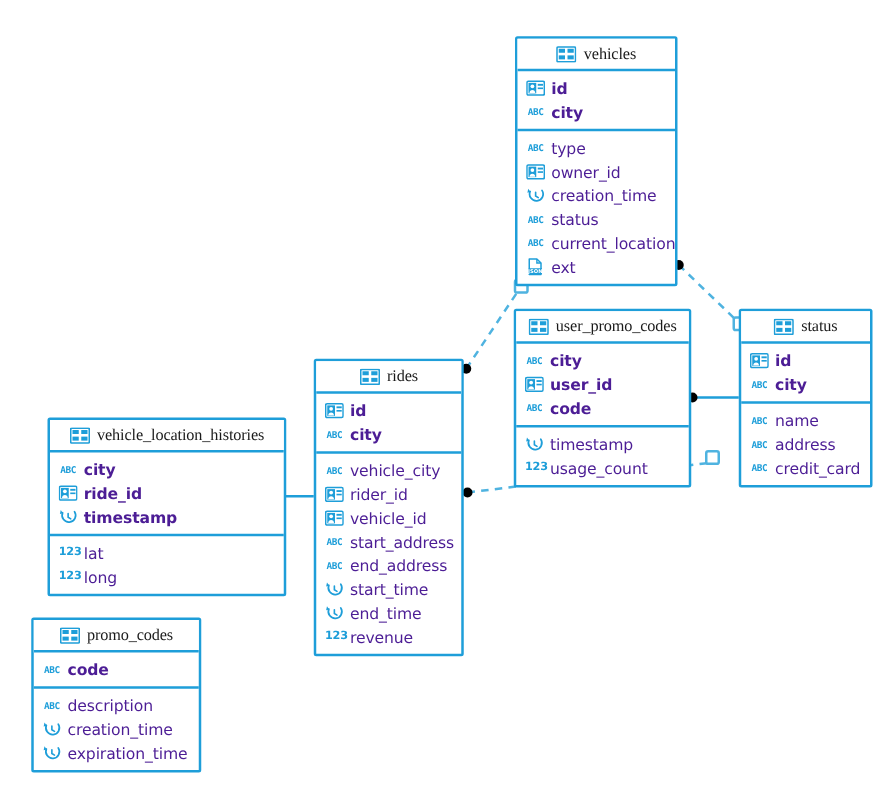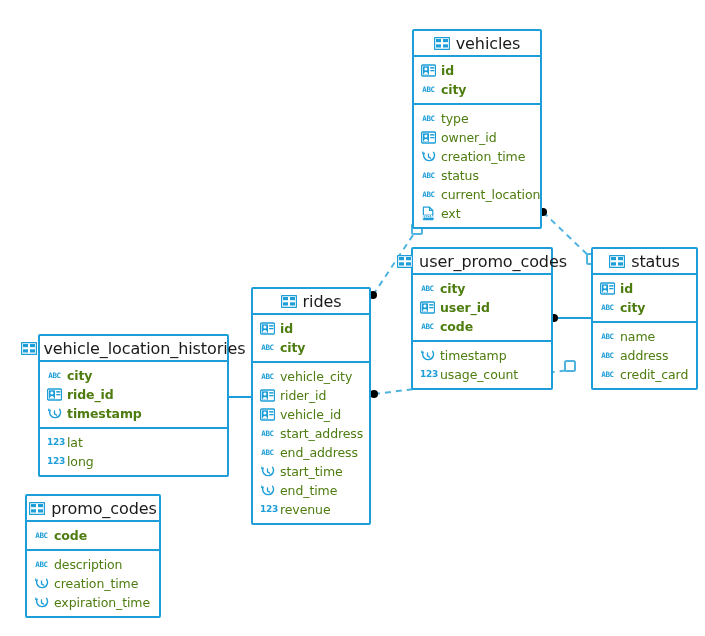--- a/index.html
+++ b/index.html
@@ -41,43 +41,44 @@
     height: 26px;
     display: flex;
     align-items: center;
     justify-content: center;
     gap: 6px;
     border-bottom: 2px solid #1e9ed9;
     background: #ffffff;
     padding: 0 8px;
   }
   .entity-title {
-    font-size: 16px;
+    font-size: 13px;
     color: #1a1a1a;
     white-space: nowrap;
     letter-spacing: -0.1px;
+    font-family: Liberation Serif, serif;
   }
   .field-group {
     box-sizing: border-box;
     padding: 4px 0 4px 0;
   }
   .field-group.pk-group {
     border-bottom: 2px solid #1e9ed9;
   }
   .field {
     box-sizing: border-box;
     height: 19px;
     display: flex;
     align-items: center;
     gap: 5px;
     padding: 0 6px 0 7px;
   }
   .field-label {
     font-size: 12.5px;
-    color: #4d7c0f;
+    color: #4c1d95;
     white-space: nowrap;
     letter-spacing: -0.1px;
   }
   .field.key .field-label {
     font-weight: bold;
   }
   .ic {
     width: 15px;
     height: 15px;
     flex: 0 0 15px;

